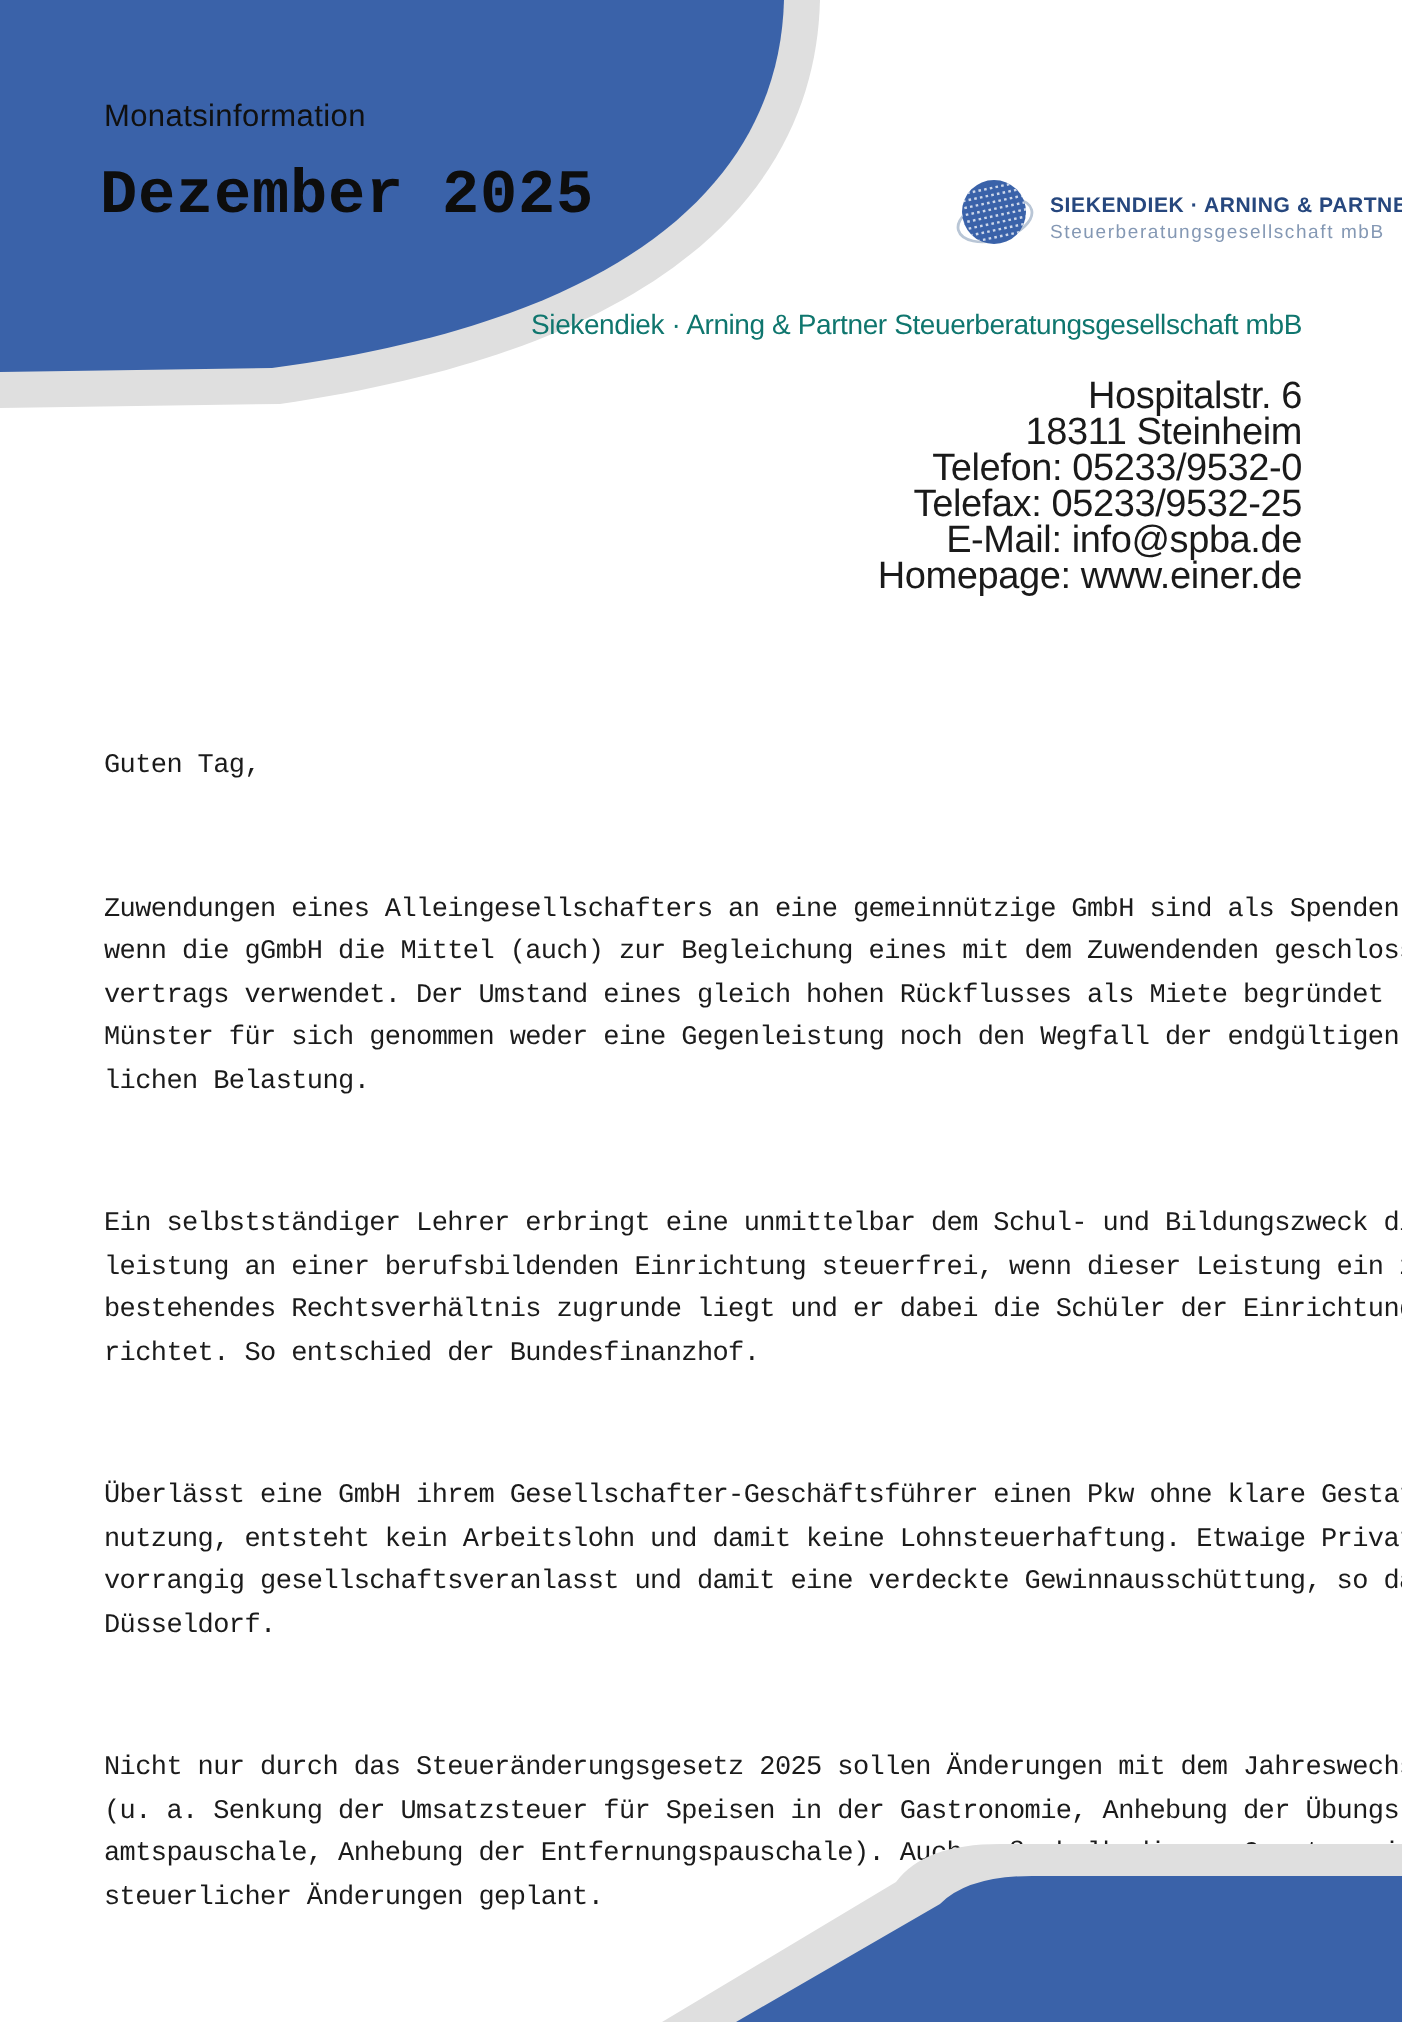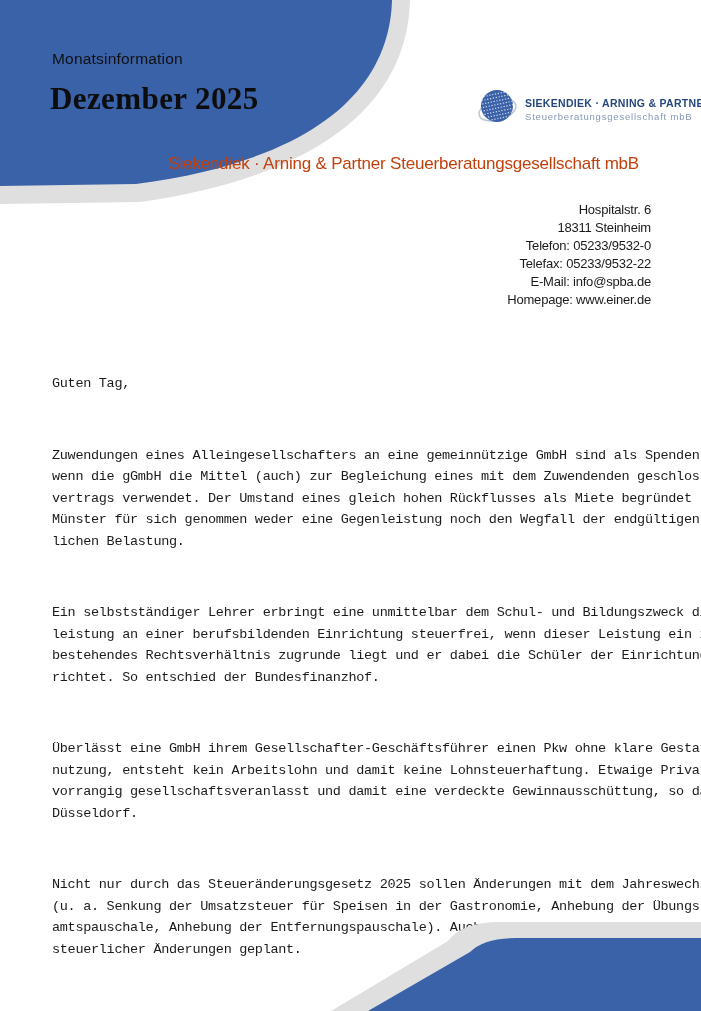--- a/index.html
+++ b/index.html
@@ -15,46 +15,46 @@
 
   
   .header-shape { position:absolute; top:0; left:0; }
 
   .kicker {
     position:absolute; left:52px; top:50px;
     font-size:15.5px; letter-spacing:0.2px; color:#101010;
   }
   .title {
     position:absolute; left:50px; top:81px; margin:0;
-    font-family:Liberation Serif, serif;
+    font-family:Liberation Mono, monospace;
     font-weight:700; font-size:31px; letter-spacing:0.4px;
     color:#0d0d0d;
   }
 
   
   .logo { position:absolute; left:478px; top:88px; display:flex; align-items:center; }
   .logo-text { margin-left:7px; margin-top:2px; }
   .logo-name {
     font-size:10.5px; font-weight:700; letter-spacing:0.3px;
     color:#26477e; white-space:nowrap;
   }
   .logo-sub {
     font-size:9.5px; letter-spacing:0.8px; margin-top:2px;
     color:#8498b4; white-space:nowrap;
   }
 
   .company-line {
-    position:absolute; right:62px; top:154px;
-    font-size:17px; letter-spacing:-0.2px; color:#c2410c;
+    position:absolute; right:50px; top:154px;
+    font-size:14px; letter-spacing:-0.2px; color:#0f766e;
     white-space:nowrap;
   }
 
   .contact {
-    position:absolute; right:50px; top:201px;
-    font-size:13px; letter-spacing:-0.2px; color:#1a1a1a;
+    position:absolute; right:50px; top:190px;
+    font-size:19px; letter-spacing:-0.2px; color:#1a1a1a;
     text-align:right; line-height:18px;
   }
 
   .letter {
     position:absolute; left:52px; top:330px;
     font-size:13.5px; letter-spacing:-0.3px;
     line-height:21.5px; color:#1b1b1b;
     white-space:pre; 
   }
   .letter p { margin:0 0 7px 0;font-family:Liberation Mono, monospace; }
@@ -99,21 +99,21 @@
       <div class="logo-sub">Steuerberatungsgesellschaft mbB</div>
     </div>
   </div>
 
   <div class="company-line">Siekendiek · Arning &amp; Partner Steuerberatungsgesellschaft mbB</div>
 
   <div class="contact">
     <div>Hospitalstr. 6</div>
     <div>18311 Steinheim</div>
     <div>Telefon: 05233/9532-0</div>
-    <div>Telefax: 05233/9532-22</div>
+    <div>Telefax: 05233/9532-25</div>
     <div>E-Mail: info@spba.de</div>
     <div>Homepage: www.einer.de</div>
   </div>
 
   <div class="letter">
     <p>Guten Tag,</p>
     <p>Zuwendungen eines Alleingesellschafters an eine gemeinnützige GmbH sind als Spenden abziehbar, auch
 wenn die gGmbH die Mittel (auch) zur Begleichung eines mit dem Zuwendenden geschlossenen Miet-
 vertrags verwendet. Der Umstand eines gleich hohen Rückflusses als Miete begründet laut Finanzgericht
 Münster für sich genommen weder eine Gegenleistung noch den Wegfall der endgültigen wirtschaft-

